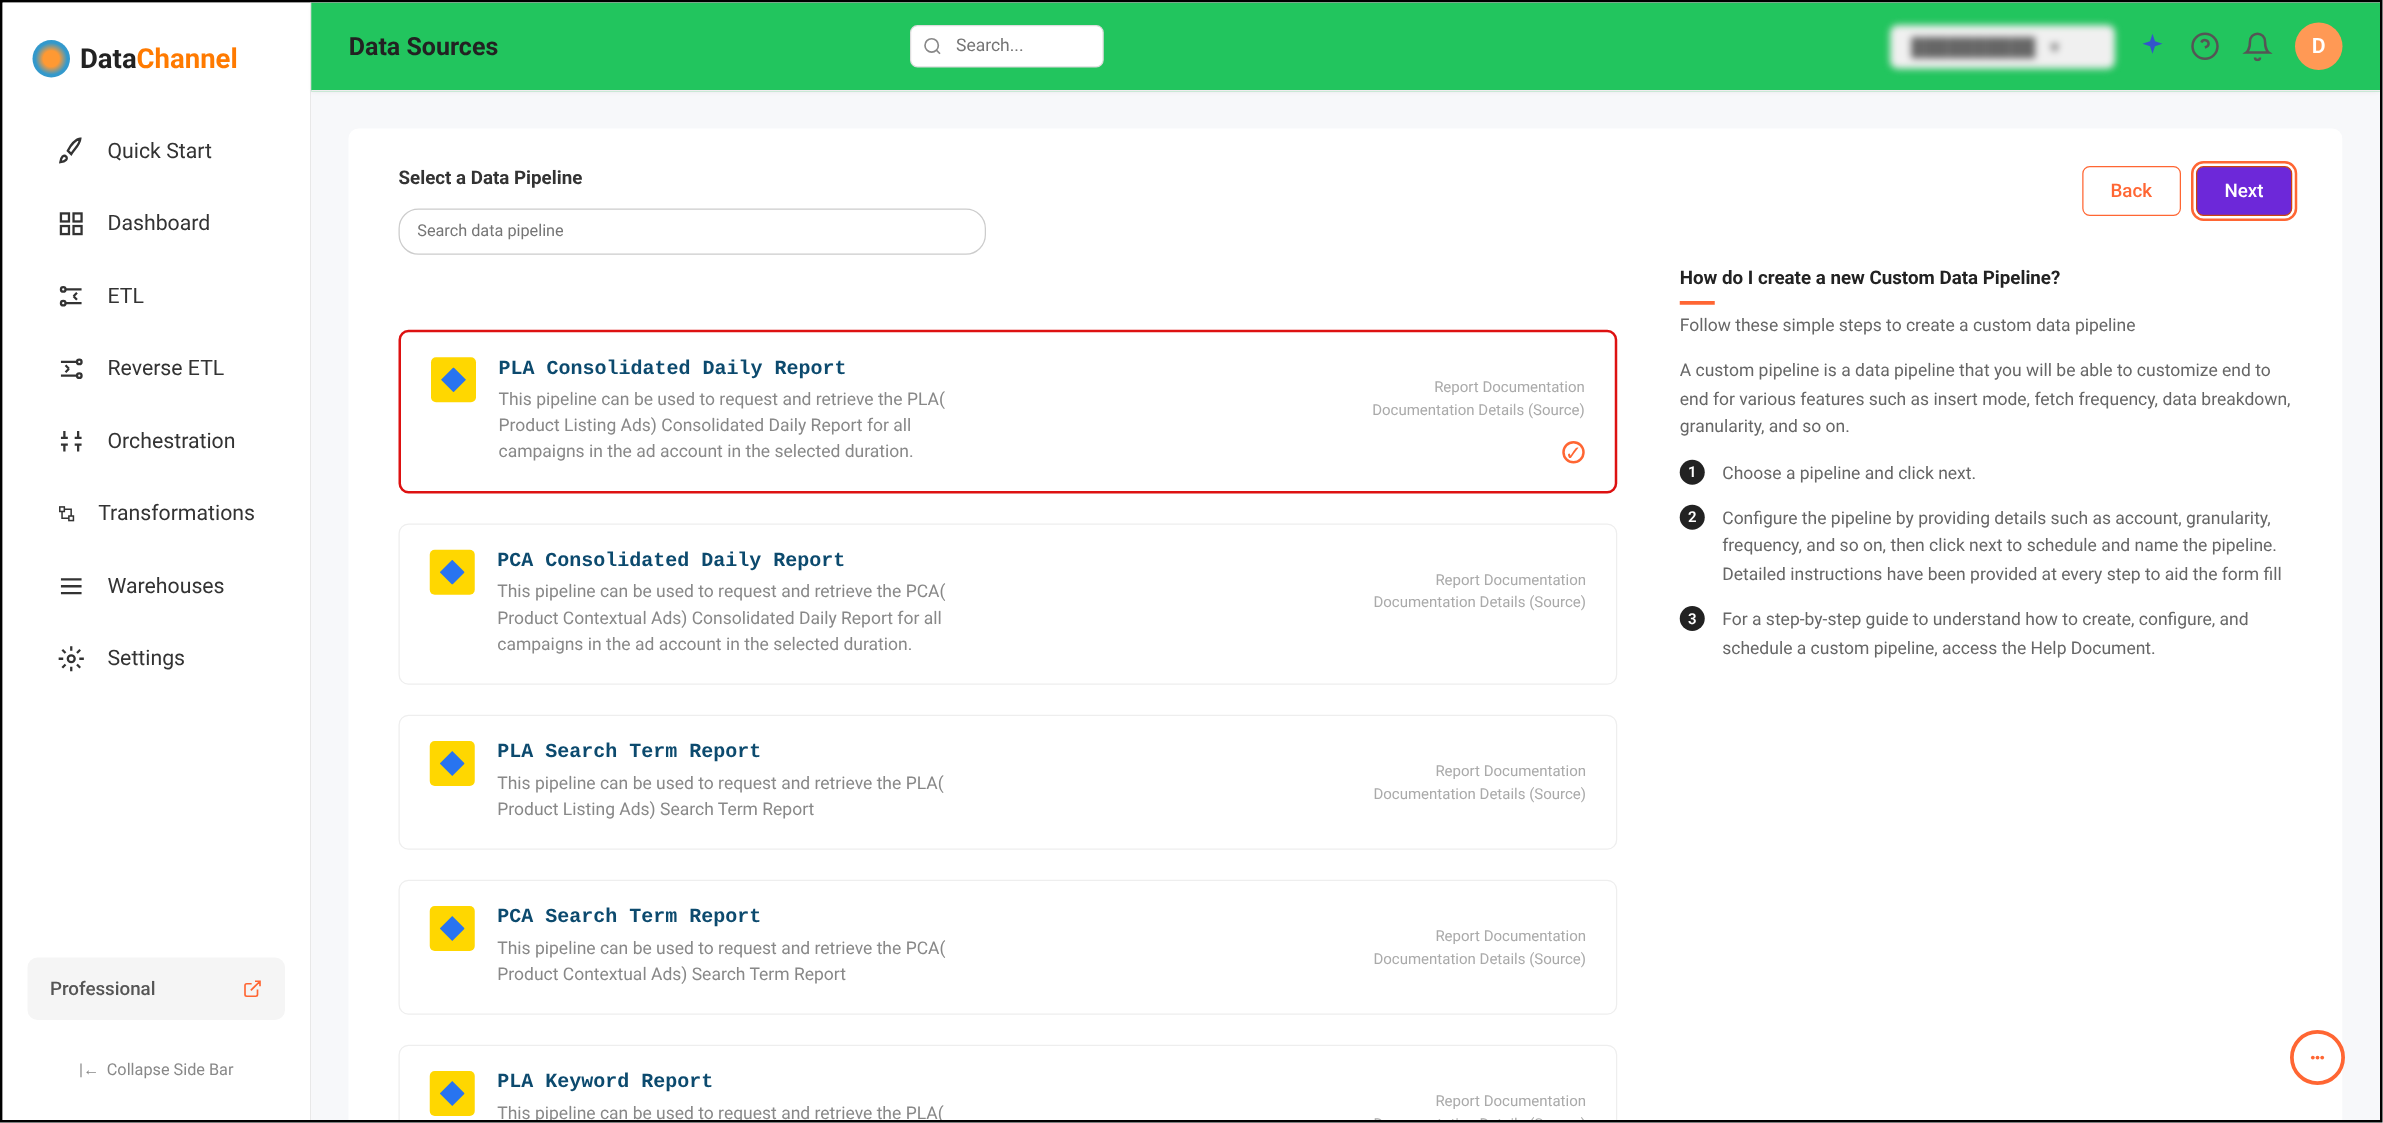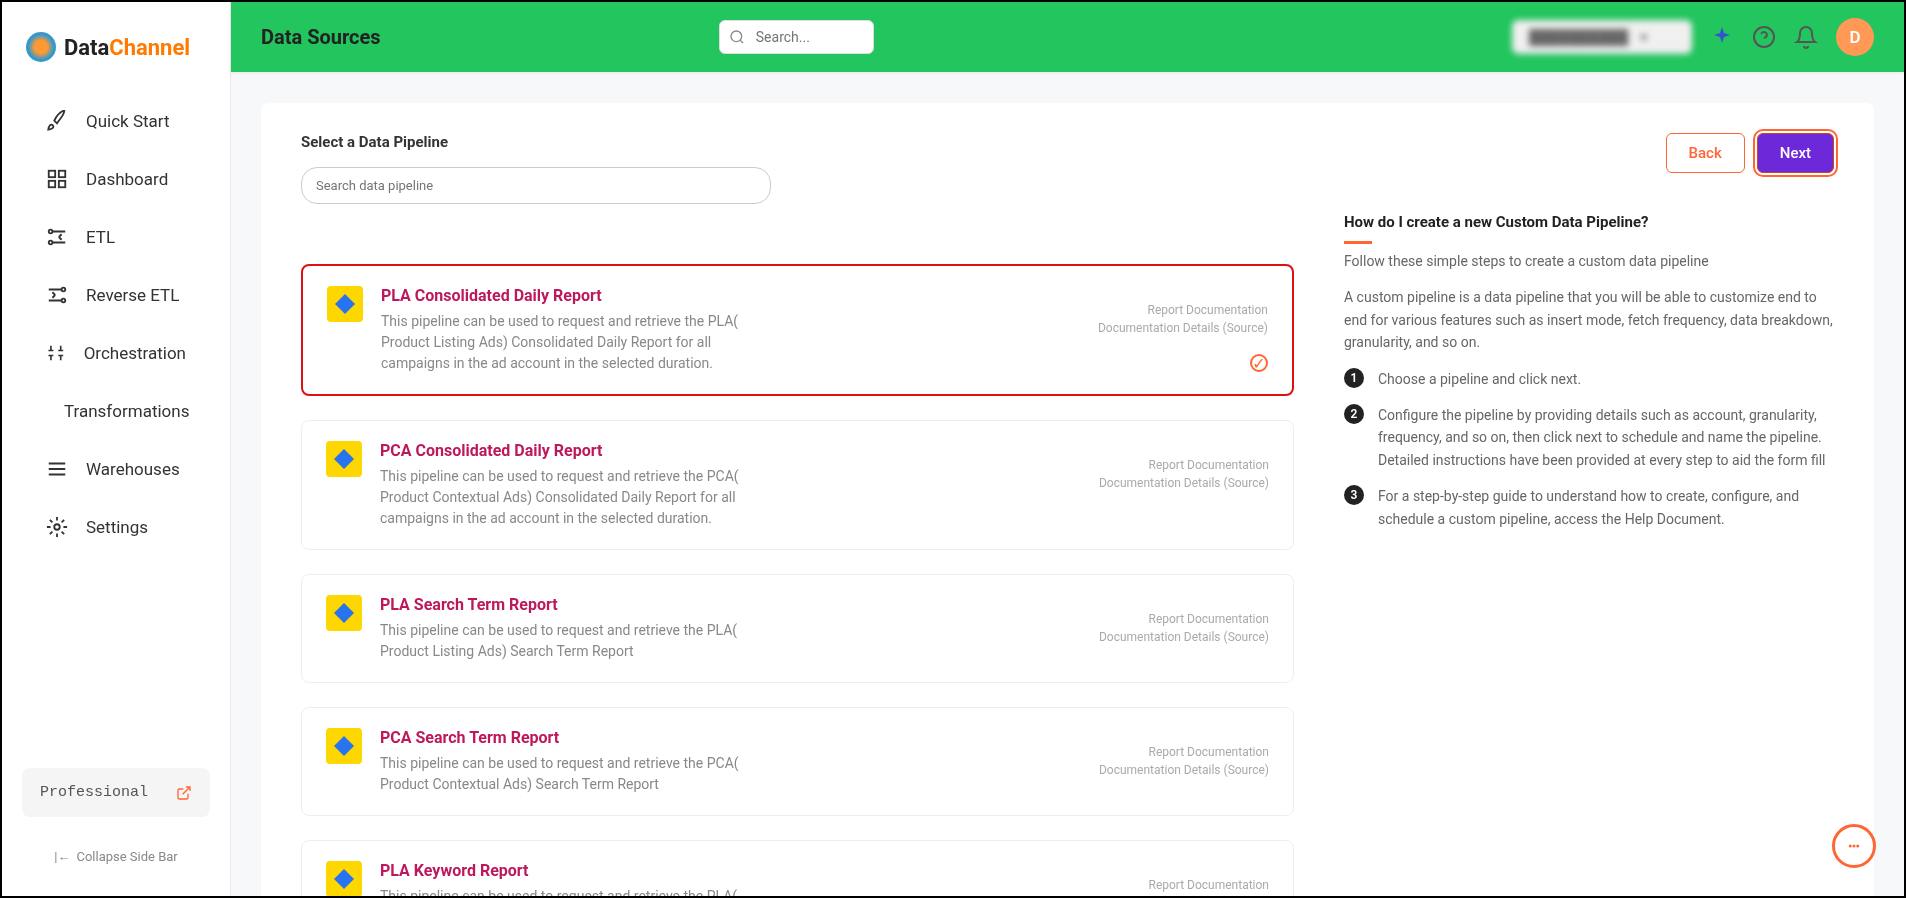--- a/index.html
+++ b/index.html
@@ -1,28 +1,28 @@
 <!DOCTYPE html>
 <html><head>
 <meta charset="utf-8">
 <style>
 * { margin: 0; padding: 0; box-sizing: border-box; font-family: -apple-system, BlinkMacSystemFont, 'Segoe UI', Roboto, sans-serif; }
 body { background: #fff; width: 1906px; height: 898px; border: 2px solid #000; overflow: hidden; }
 .app { display: flex; height: 100%; }
-.sidebar { width: 229px; background: #fff; border-right: 1px solid #e8e8e8; display: flex; flex-direction: column; padding: 20px 0; }
+.sidebar { width: 247px; background: #fff; border-right: 1px solid #e8e8e8; display: flex; flex-direction: column; padding: 20px 0; }
 .logo { display: flex; align-items: center; padding: 10px 24px 30px; }
 .logo-icon { width: 30px; height: 30px; background: radial-gradient(circle, #ff9933 30%, #3399cc 60%); border-radius: 50%; margin-right: 8px; position: relative; }
 .logo-text { font-size: 22px; font-weight: 700; color: #222; }
 .logo-text .channel { color: #ff7a00; }
 .nav { flex: 1; }
 .nav-item { display: flex; align-items: center; padding: 18px 44px; cursor: pointer; color: #333; font-size: 17px; }
 .nav-icon { width: 22px; height: 22px; margin-right: 18px; display: flex; align-items: center; justify-content: center; }
 .sidebar-bottom { padding: 0 20px; }
 .plan-badge { background: #f5f5f5; border-radius: 8px; padding: 16px 18px; display: flex; justify-content: space-between; align-items: center; margin-bottom: 20px; }
-.plan-badge span { font-size: 15px; color: #555; font-weight: 500; font-family: Liberation Mono, monospace; }
+.plan-badge span { font-size: 15px; color: #555; font-weight: 500; }
 .collapse-btn { display: flex; align-items: center; justify-content: center; padding: 12px; font-size: 13px; color: #888; cursor: pointer; }
 .main { flex: 1; background: #f7f8fa; display: flex; flex-direction: column; }
 .topbar { background: #22c55e; border-bottom: 1px solid #eee; padding: 16px 30px; display: flex; align-items: center; box-shadow: 0 1px 3px rgba(0,0,0,0.04); }
 .page-title { font-size: 20px; font-weight: 700; color: #222; }
 .search-box { margin-left: auto; margin-right: auto; position: relative; left: -150px; }
 .search-input { width: 155px; padding: 8px 12px 8px 36px; border: 1px solid #ddd; border-radius: 6px; font-size: 14px; color: #999; }
 .search-icon { position: absolute; left: 10px; top: 50%; transform: translateY(-50%); color: #888; }
 .topbar-actions { display: flex; align-items: center; gap: 18px; }
 .tenant-select { background: #f0f0f0; border: 1px solid #ddd; border-radius: 6px; padding: 8px 16px; display: flex; align-items: center; gap: 12px; filter: blur(3px); min-width: 180px; font-size: 14px; color: #666; }
 .icon-btn { width: 24px; height: 24px; display: flex; align-items: center; justify-content: center; color: #555; cursor: pointer; }
@@ -36,21 +36,21 @@
 .action-header { display: flex; align-items: flex-start; justify-content: space-between; margin-bottom: 30px; }
 .action-buttons { display: flex; gap: 12px; }
 .btn { padding: 10px 22px; border-radius: 6px; font-size: 15px; font-weight: 500; cursor: pointer; border: 1px solid; }
 .btn-back { background: #fff; color: #ff6633; border-color: #ff6633; }
 .btn-next { background: #6d28d9; color: #fff; border-color: #cc4411; outline: 2px solid #ff6633; outline-offset: 2px; text-align: center; }
 .pipeline-card { border: 1px solid #eee; border-radius: 8px; padding: 20px 24px; margin-bottom: 24px; display: flex; gap: 18px; position: relative; cursor: pointer; }
 .pipeline-card.selected { border: 2px solid #d11; }
 .pipeline-icon { width: 36px; height: 36px; background: #ffd700; border-radius: 4px; display: flex; align-items: center; justify-content: center; flex-shrink: 0; position: relative; }
 .pipeline-icon::after { content: ''; position: absolute; width: 20px; height: 20px; background: #2874f0; clip-path: polygon(50% 0%, 100% 50%, 50% 100%, 0% 50%); }
 .pipeline-body { flex: 1; }
-.pipeline-title { font-size: 16px; font-weight: 700; color: #be185d; margin-bottom: 6px; }
+.pipeline-title { font-size: 16px; font-weight: 700; color: #0c4a6e; margin-bottom: 6px; font-family: Liberation Mono, monospace; }
 .pipeline-desc { font-size: 14px; color: #888; line-height: 1.5; max-width: 400px; }
 .pipeline-links { position: absolute; right: 24px; top: 35px; text-align: right; font-size: 12px; color: #aaa; line-height: 1.5; }
 .pipeline-check { position: absolute; right: 24px; bottom: 22px; width: 18px; height: 18px; border: 2px solid #ff6633; border-radius: 50%; display: flex; align-items: center; justify-content: center; color: #ff6633; }
 .info-title { font-size: 15px; font-weight: 700; color: #222; margin-bottom: 10px; }
 .info-divider { width: 28px; height: 3px; background: #ff6633; margin-bottom: 16px; }
 .info-text { font-size: 14px; color: #666; line-height: 1.6; margin-bottom: 14px; }
 .info-step { display: flex; gap: 14px; margin-bottom: 14px; }
 .step-num { width: 20px; height: 20px; background: #222; color: #fff; border-radius: 50%; display: flex; align-items: center; justify-content: center; font-size: 12px; font-weight: 600; flex-shrink: 0; }
 .step-text { font-size: 14px; color: #666; line-height: 1.6; }
 .chat-btn { position: fixed; right: 30px; bottom: 30px; width: 44px; height: 44px; border-radius: 50%; background: #fff; border: 3px solid #ff6633; display: flex; align-items: center; justify-content: center; color: #ff6633; cursor: pointer; }

